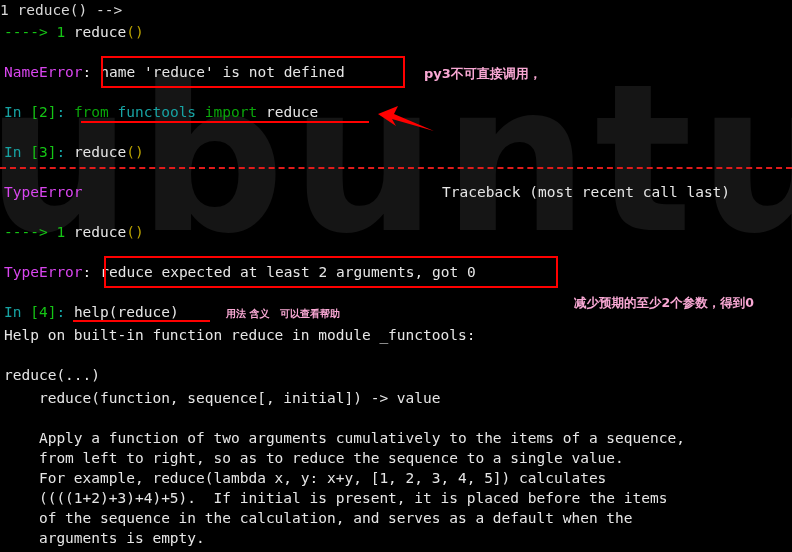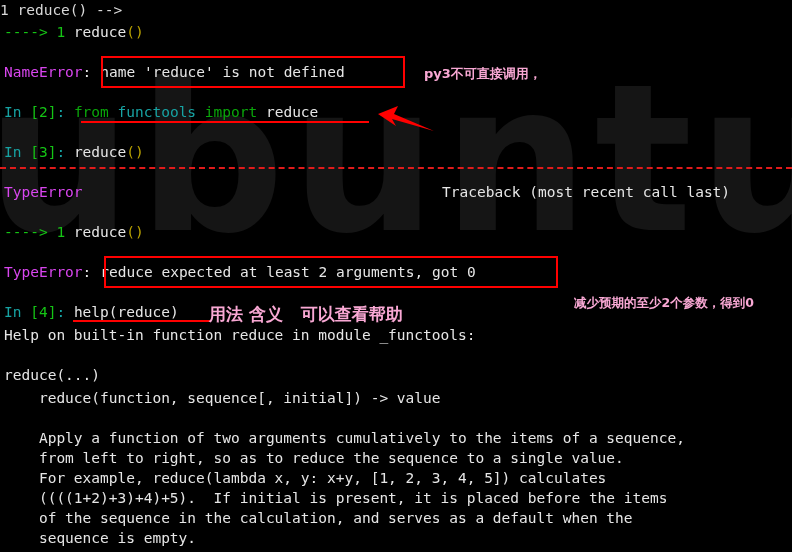--- a/index.html
+++ b/index.html
@@ -132,21 +132,21 @@
     
     <div class="ln" style="top:325px;"><span class="wht">Help on built-in function reduce in module _functools:</span></div>
     <div class="ln" style="top:365px;"><span class="wht">reduce(...)</span></div>
     <div class="ln" style="top:388px;"><span class="wht">    reduce(function, sequence[, initial]) -&gt; value</span></div>
 
     <div class="ln" style="top:448px;"><span class="wht">    from left to right, so as to reduce the sequence to a single value.</span></div>
     <div class="ln" style="top:428px;"><span class="wht">    Apply a function of two arguments cumulatively to the items of a sequence,</span></div>
     <div class="ln" style="top:468px;"><span class="wht">    For example, reduce(lambda x, y: x+y, [1, 2, 3, 4, 5]) calculates</span></div>
     <div class="ln" style="top:488px;"><span class="wht">    ((((1+2)+3)+4)+5).  If initial is present, it is placed before the items</span></div>
     <div class="ln" style="top:508px;"><span class="wht">    of the sequence in the calculation, and serves as a default when the</span></div>
-    <div class="ln" style="top:528px;"><span class="wht">    sequence is empty.</span></div>
+    <div class="ln" style="top:528px;"><span class="wht">    arguments is empty.</span></div>
 
   </div>
 
   <div class="rbox" style="left:101px; top:56px; width:300px; height:28px;"></div>
 
   <div class="dashrule" style="left:0px; top:167px; width:792px;"></div>
 
   <div class="rline" style="left:81px; top:121px; width:288px;"></div>
 
   <div class="rline" style="left:73px; top:320px; width:137px;"></div>
@@ -155,15 +155,15 @@
 
   <svg class="arrow" style="left:376px; top:104px;" width="60" height="32" viewBox="0 0 60 32">
     <path d="M2,10 L22,2 L18,10 L58,27 L16,15 L20,22 Z" fill="#ff0000"></path>
   </svg>
 
   <div class="cn" style="left:424px; top:64px;">py3不可直接调用，</div>
 
 
   <div class="cn" style="left:574px; top:293px; font-size:12.5px;">减少预期的至少2个参数，得到0</div>
 
-  <div class="cn" style="left:209px; top:304px; font-size:17px;">用法 含义   可以查看帮助</div>
+  <div class="cn" style="left:226px; top:304px; font-size:10px;">用法 含义   可以查看帮助</div>
 
 </div>
 
 </body></html>

